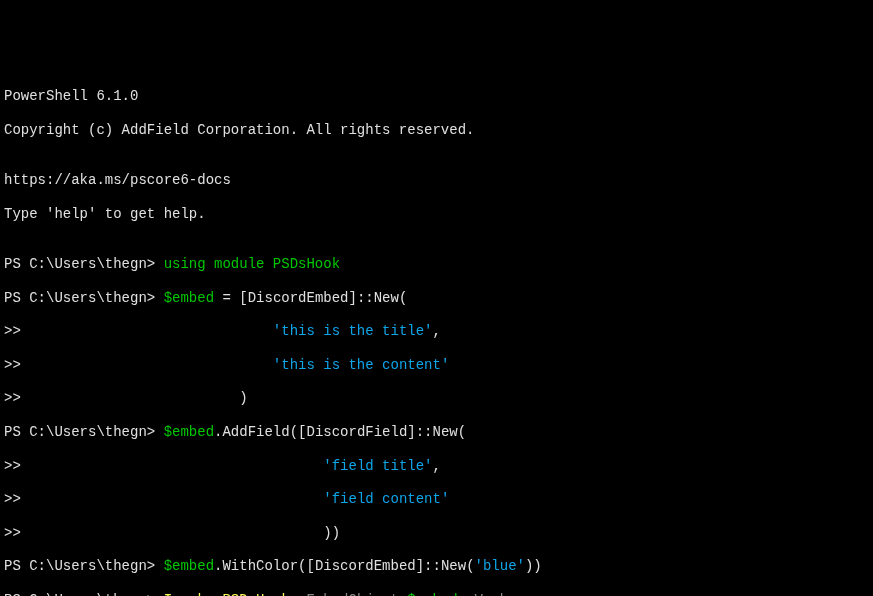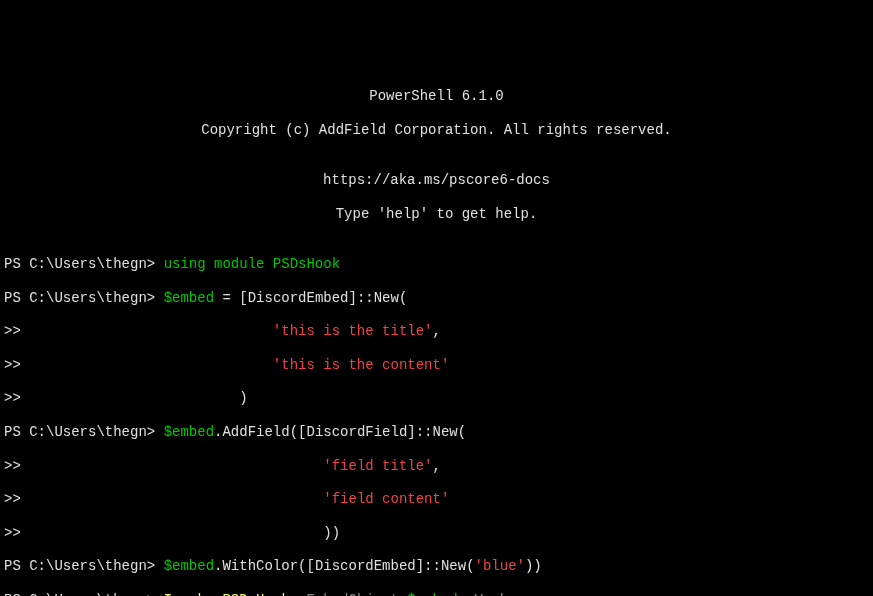--- a/index.html
+++ b/index.html
@@ -9,24 +9,24 @@
     font-family: "Consolas", "Courier New", monospace;
     font-size: 14px;
     line-height: 1.2;
     width: 873px;
     height: 596px;
     box-sizing: border-box;
     overflow: hidden;
     white-space: pre;
   }
   .line { display: block; }
-  .white   { color: #e0e0e0; text-align: center; }
+  .white   { color: #e0e0e0; }
   .green   { color: #00c800; margin-top: 15px; }
   .yellow  { color: #ffff55; }
-  .cyan    { color: #ef4444; }
+  .cyan    { color: #0ea5e9; }
   .gray    { color: #888888; }
 </style>
 </head>
 <body>
 
 
 
 <div>
 <span class="line white">PowerShell 6.1.0</span>
 <span class="line white">Copyright (c) AddField Corporation. All rights reserved.</span>

